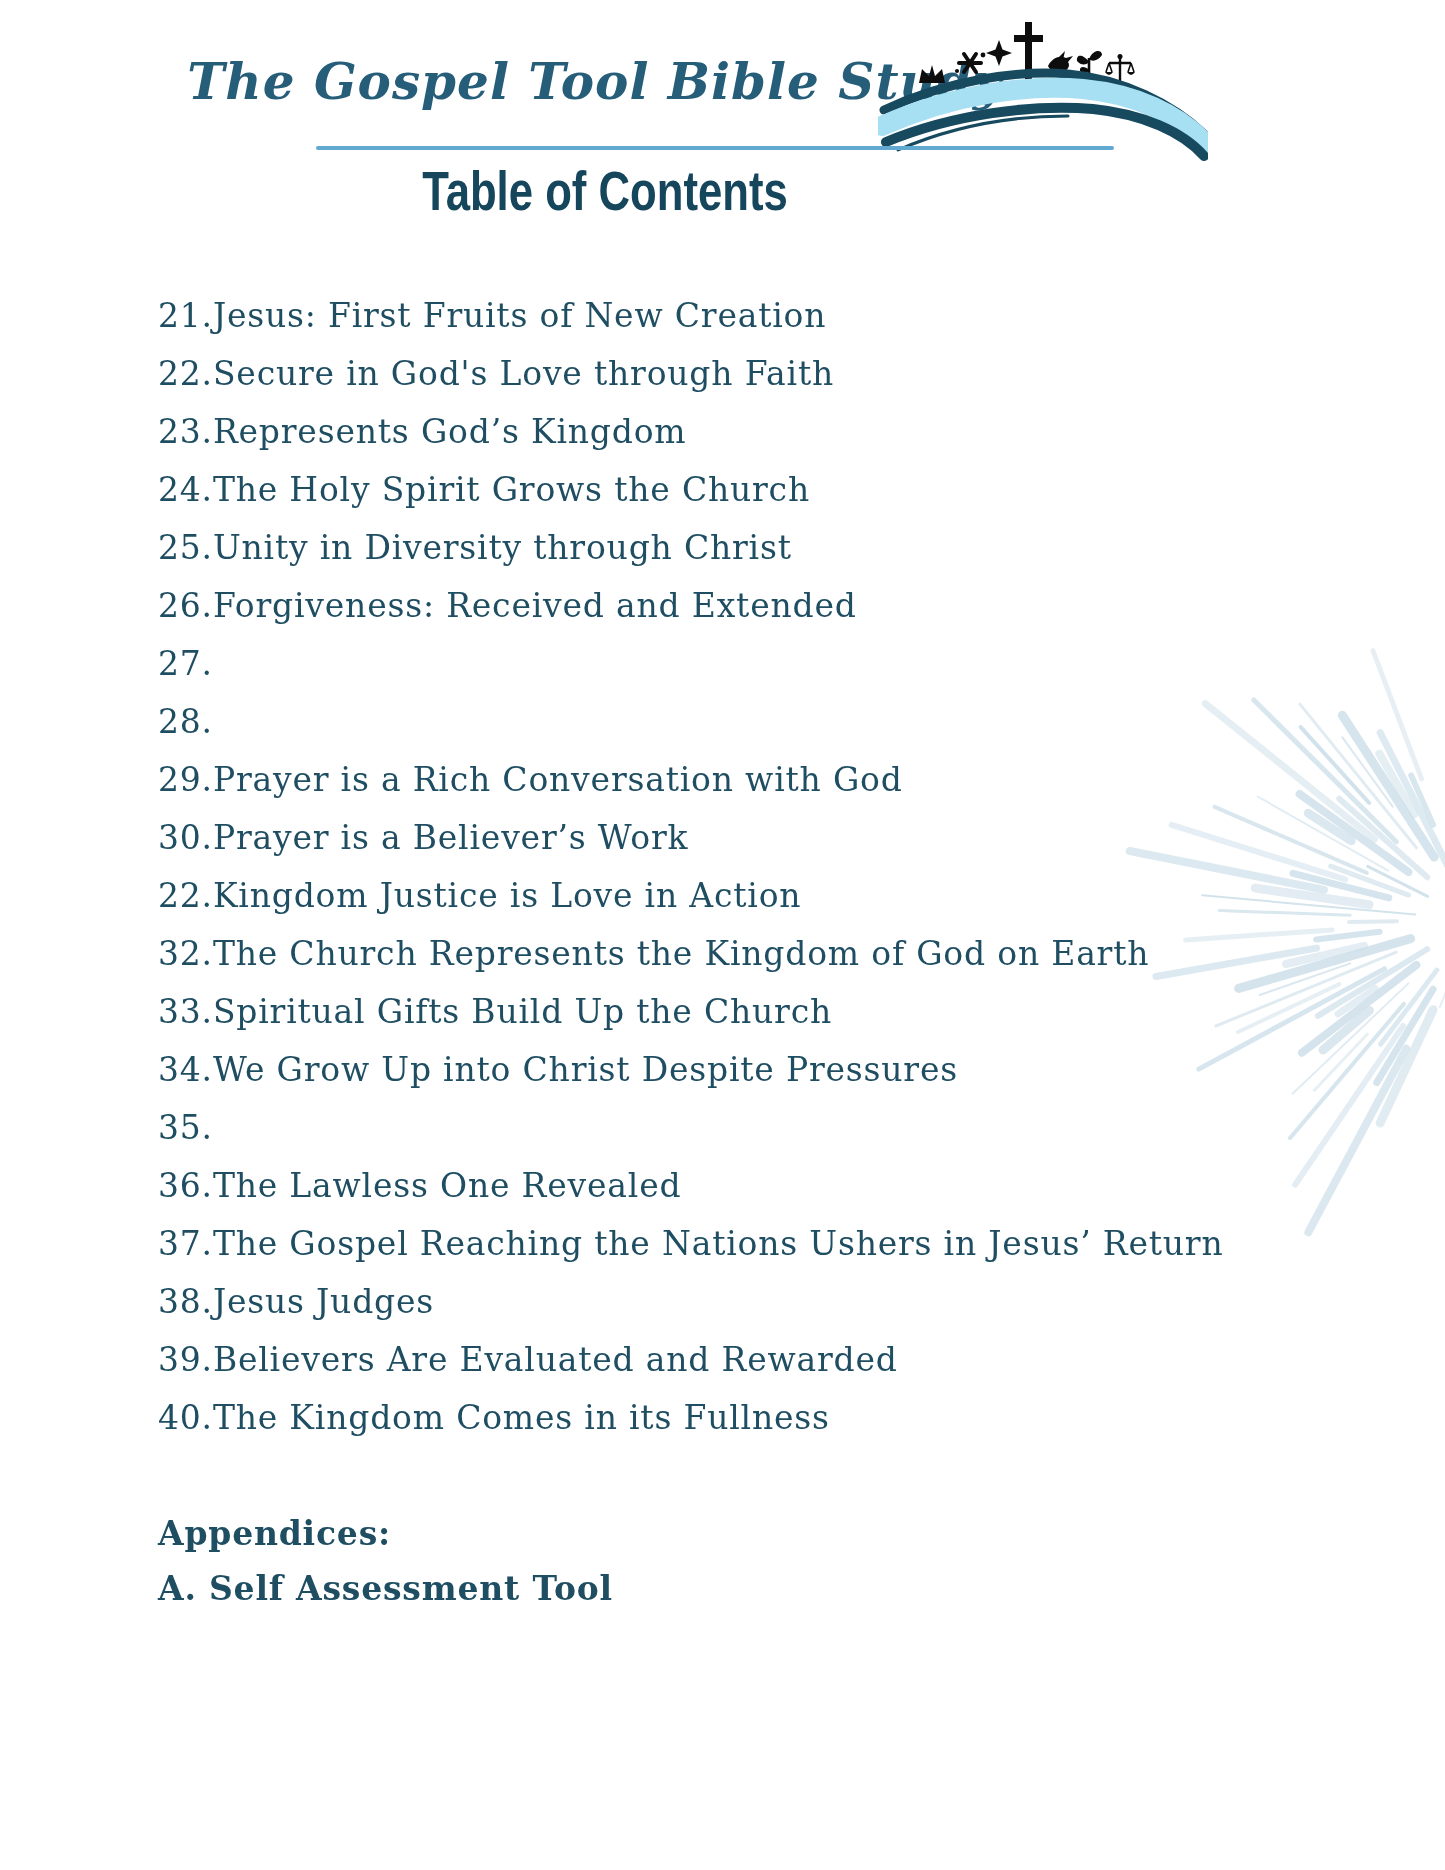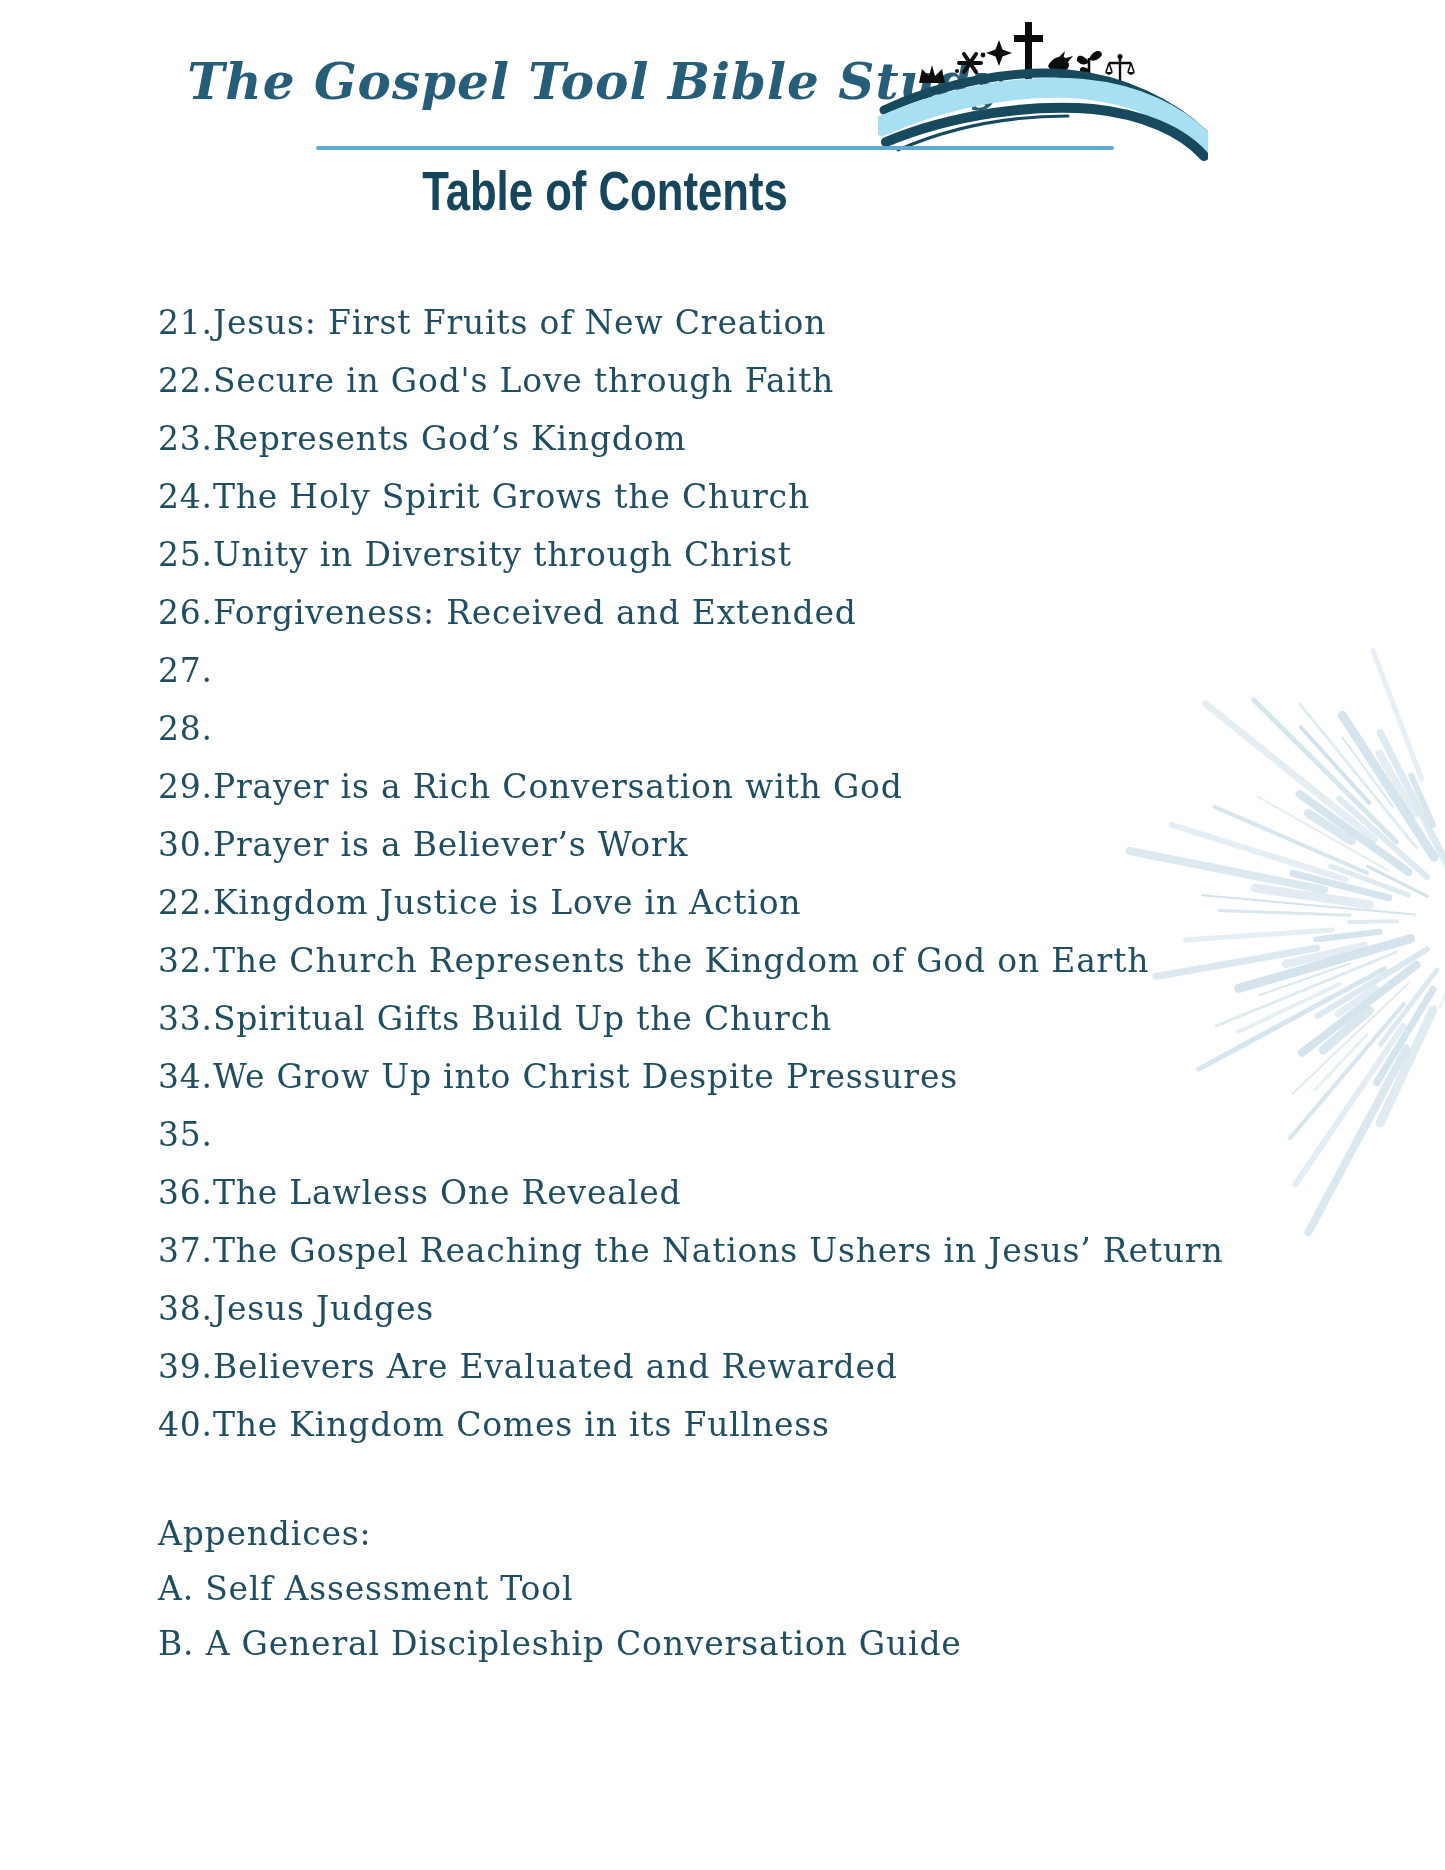--- a/index.html
+++ b/index.html
@@ -34,35 +34,35 @@
     position:absolute;top:158px;left:0;width:1210px;margin:0;
     text-align:center;
     font-family:"Liberation Sans", sans-serif;
     font-weight:700;font-size:56px;letter-spacing:0px;
     color:var(--title);
     transform:scaleX(0.78);transform-origin:605px center;
     white-space:nowrap;
   }
   
   .toc{
-    position:absolute;left:158px;top:293px;margin:0;padding:0;
+    position:absolute;left:158px;top:286px;margin:0;padding:0;
     list-style:none;
   }
   .toc-item{
     height:58px;display:flex;align-items:center;
     font-size:33px;letter-spacing:0.8px;
     color:var(--text);white-space:nowrap;
   }
   .toc-item .num{display:inline-block;min-width:47px;}
   
   .appendices{position:absolute;left:158px;top:1506px;}
   .app-line{
     height:55px;display:flex;align-items:center;
     font-size:33px;letter-spacing:0.8px;
-    color:var(--text);white-space:nowrap;
+    color:var(--text);white-space:nowrap;font-weight:bold;
   }
   
   .starburst{position:absolute;left:1025px;top:548px;width:420px;height:710px;}
 </style>
 </head>
 <body>
 
 <div class="page" style="--text: #1f4e63; --title: #15465c; --brand: #265e7a; --divider: #62a9d2; --wave-dark: #174a5f; --wave-light: #a8e0f3; --icon: #0d0d0d; --rays: #d0e1eb;">
 
   <header>
@@ -219,21 +219,20 @@
       <span class="num">40.</span>
       <span class="ttl">The Kingdom Comes in its Fullness</span>
     </li>
   </ol>
 
   <section class="appendices">
     <div class="app-line">Appendices:</div>
     <div>
     <div class="app-line">A. Self Assessment Tool</div>
 
-    <div class="app-line">B. A General Discipleship Conversation Guide</div>
   </div>
   </section>
 
   <svg class="starburst" viewBox="0 0 420 710" aria-hidden="true">
       <line x1="430.5" y1="420.2" x2="414.8" y2="459.2" stroke="#d0e1eb" stroke-width="2" stroke-linecap="round" opacity="0.50"></line>
       <line x1="408.1" y1="461.7" x2="355.2" y2="574.9" stroke="#d0e1eb" stroke-width="9" stroke-linecap="round" opacity="0.63"></line>
       <line x1="381.2" y1="500.8" x2="283.3" y2="684.3" stroke="#d0e1eb" stroke-width="8" stroke-linecap="round" opacity="0.76"></line>
       <line x1="408.1" y1="441.3" x2="351.7" y2="534.6" stroke="#d0e1eb" stroke-width="7" stroke-linecap="round" opacity="0.89"></line>
       <line x1="378.1" y1="477.9" x2="270.1" y2="636.7" stroke="#d0e1eb" stroke-width="6" stroke-linecap="round" opacity="0.57"></line>
       <line x1="411.9" y1="422.1" x2="355.6" y2="496.2" stroke="#d0e1eb" stroke-width="5" stroke-linecap="round" opacity="0.70"></line>

